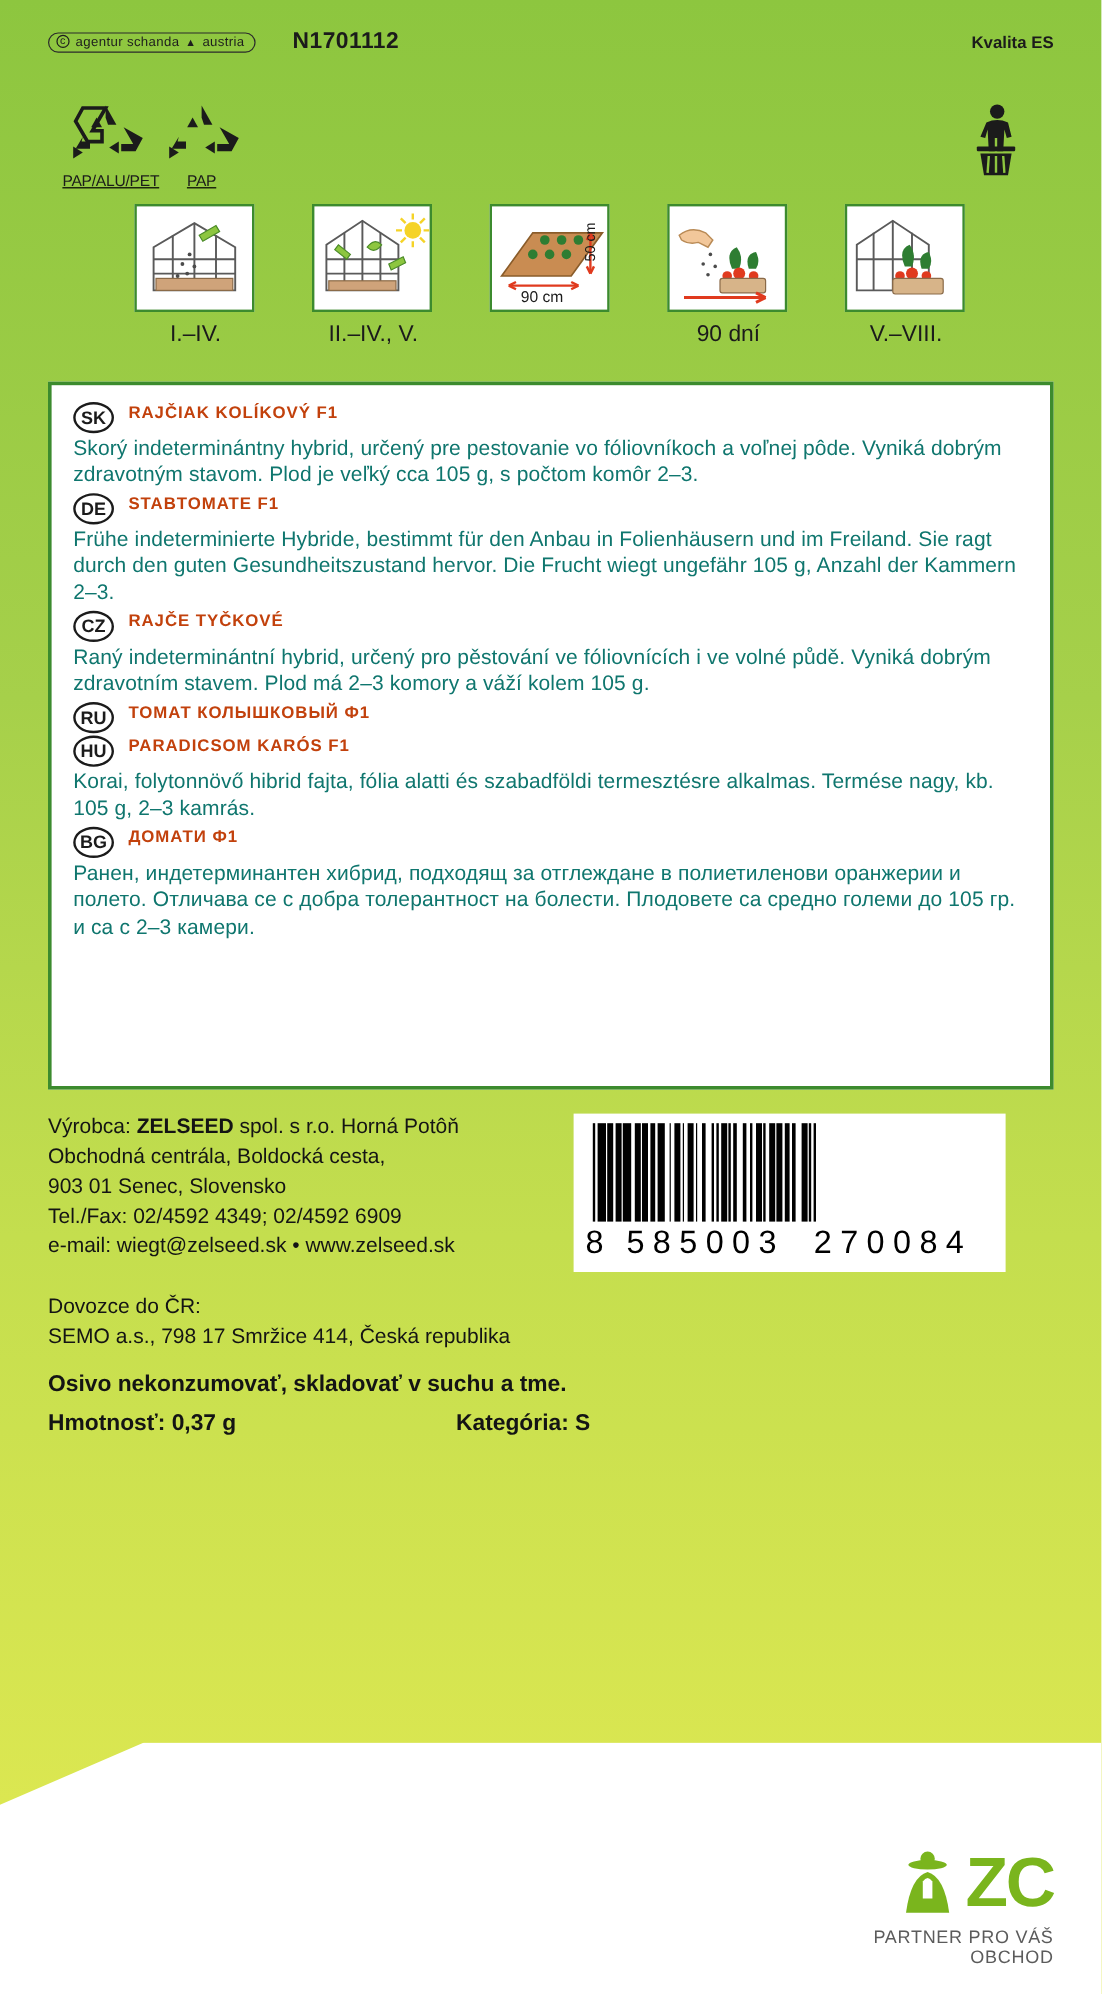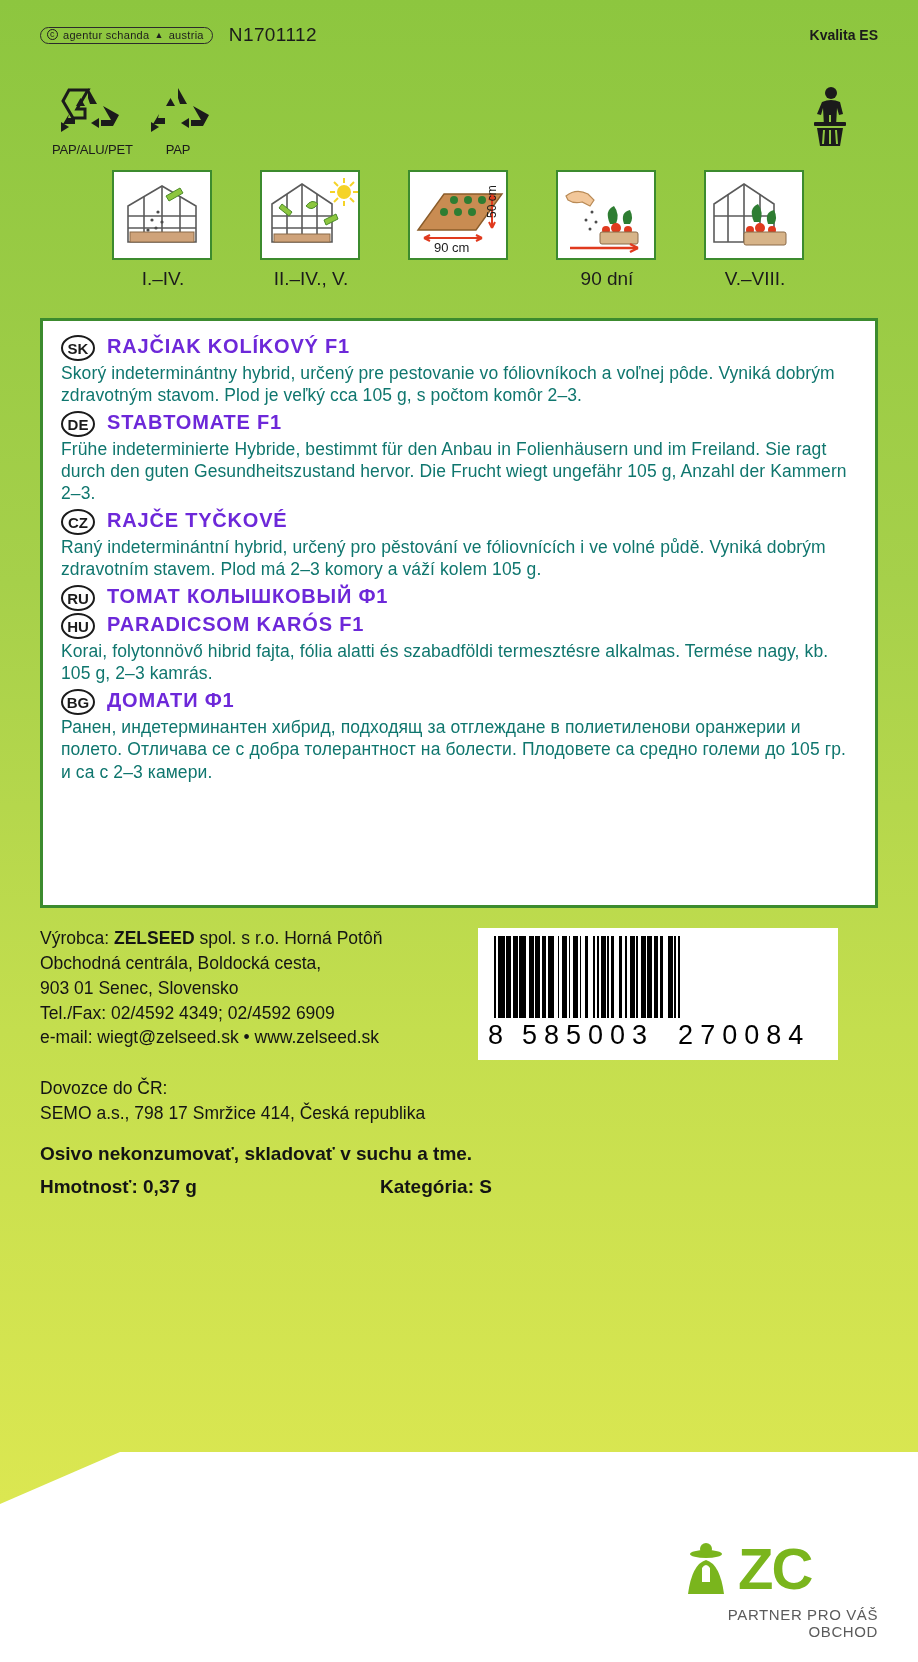--- a/index.html
+++ b/index.html
@@ -52,44 +52,45 @@
     width: 9px;
     height: 9px;
     line-height: 9px;
     text-align: center;
     display: inline-block;
   }
   .agentur .flag {
     font-size: 9px;
   }
   .code {
-    margin-left: 16px;
+    margin-left: 31px;
     font-size: 19px;
-    font-weight: normal;
+    font-weight: bold;
     color: #1b1b1b;
     letter-spacing: 0.4px;
   }
   .left-group {
     display: flex;
     align-items: center;
   }
   .kvalita {
     font-size: 14px;
     font-weight: bold;
     color: #1b1b1b;
     margin-left: 16px;
   }
 
   
   .recy-row {
     position: absolute;
     top: 84px;
     left: 52px;
     display: flex;
-    gap: 18px;
+    gap: 8px;
+    text-decoration: underline;
   }
   .recy {
     width: 72px;
     text-align: center;
   }
   .recy .label {
     font-size: 13px;
     color: #1b1b1b;
     margin-top: 2px;
     letter-spacing: -0.2px;
@@ -159,23 +160,23 @@
     font-size: 15px;
     font-weight: bold;
     color: #1b1b1b;
     display: flex;
     align-items: center;
     justify-content: center;
     box-sizing: border-box;
     flex: none;
   }
   .lang-title {
-    font-size: 20px;
+    font-size: 14px;
     font-weight: bold;
-    color: #6d28d9;
+    color: #c2410c;
     letter-spacing: 0.8px;
   }
   .lang-body {
     font-size: 17.5px;
     line-height: 1.26;
     color: #0f766e;
     margin: 0 0 5px 0;
     letter-spacing: 0.1px;
   }
 
@@ -268,21 +269,21 @@
   .logo {
     position: absolute;
     right: 40px;
     bottom: 22px;
     width: 200px;
     text-align: right;
   }
   .logo-row {
     display: flex;
     align-items: center;
-    justify-content: flex-start;
+    justify-content: flex-end;
     gap: 4px;
   }
   .logo-zc {
     font-size: 58px;
     font-weight: bold;
     color: #7ab51d;
     letter-spacing: -2px;
     line-height: 1;
   }
   .logo-tag {

